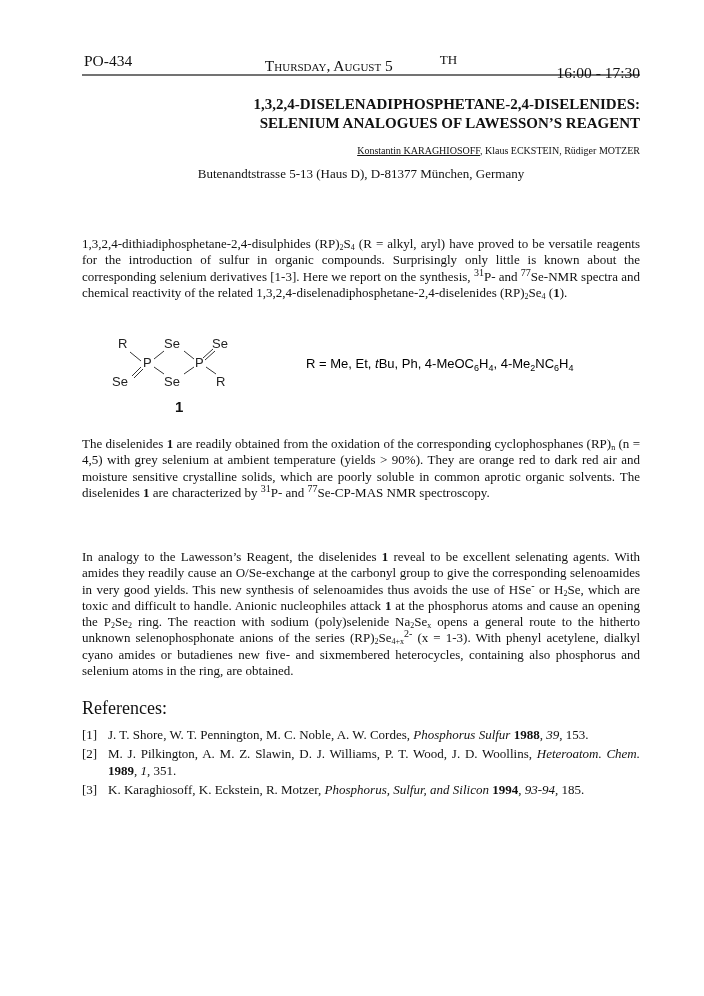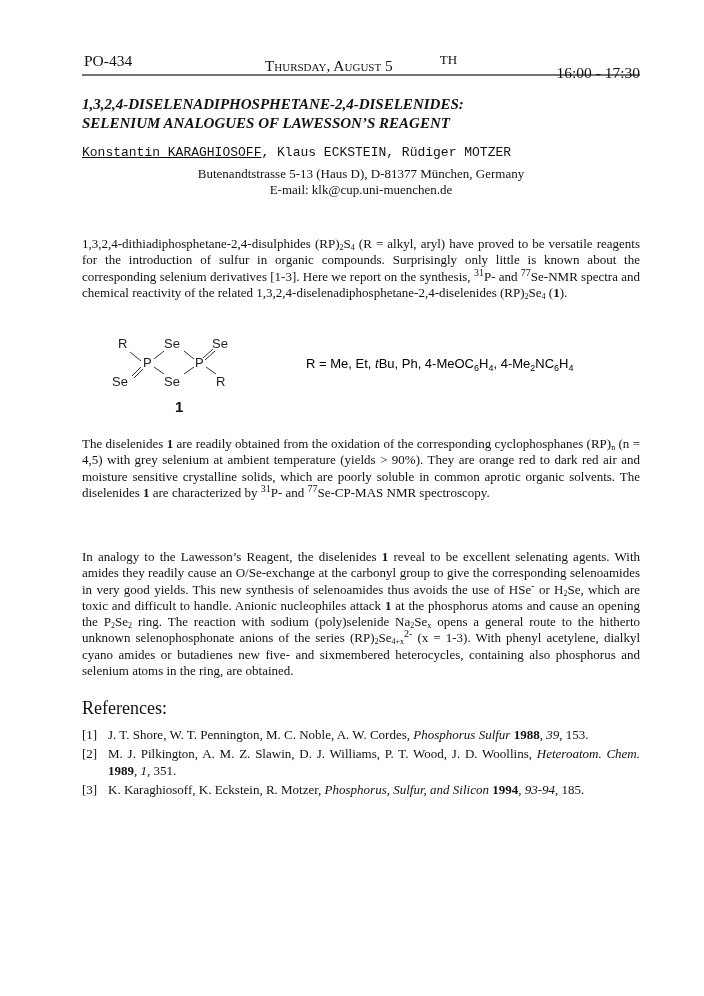--- a/index.html
+++ b/index.html
@@ -33,34 +33,32 @@
     .header .left { position: absolute; left: 2px; top: 2px; }
     .header .center { position: absolute; left: 0; right: 0; top: 2px; text-align: center; font-variant: small-caps; }
     .header .right { position: absolute; right: 0; top: 14px; }
     .header sup { font-size: 13px; vertical-align: 7px; font-variant: normal; margin-left: 47px; }
 
     .title {
       position: absolute;
       top: 95px;
       left: 0;
       width: 558px;
-      text-align: left;
+      text-align: right;
       font-weight: bold;
       font-size: 15px;
       line-height: 19px;
-      font-style: italic;
     }
     .authors {
       position: absolute;
       top: 145px;
       left: 0;
       width: 558px;
-      text-align: left;
-      font-size: 13px;
-      font-family: Liberation Mono, monospace;
+      text-align: right;
+      font-size: 10px;
     }
     .authors .presenting { text-decoration: underline; }
     .affil {
       position: absolute;
       top: 166px;
       left: 0;
       width: 558px;
       text-align: center;
       font-size: 13px;
       line-height: 16px;
@@ -146,21 +144,20 @@
     <div>1,3,2,4-DISELENADIPHOSPHETANE-2,4-DISELENIDES:</div>
     <div>SELENIUM ANALOGUES OF LAWESSON’S REAGENT</div>
   </div>
 
   <div class="authors">
     <span class="presenting">Konstantin KARAGHIOSOFF</span><span>, Klaus ECKSTEIN, Rüdiger MOTZER</span>
   </div>
 
   <div class="affil">
     <div>Butenandtstrasse 5-13 (Haus D), D-81377 München, Germany</div>
-    <div>E-mail: klk@cup.uni-muenchen.de</div>
   </div>
 
   <div class="para p1"><span>1,3,2,4-dithiadiphosphetane-2,4-disulphides (RP)</span><sub>2</sub><span>S</span><sub>4</sub><span> (R = alkyl, aryl) have proved to be versatile reagents for the introduction of sulfur in organic compounds. Surprisingly only little is known about the corresponding selenium derivatives [1-3]. Here we report on the synthesis, </span><sup>31</sup><span>P- and </span><sup>77</sup><span>Se-NMR spectra and chemical reactivity of the related 1,3,2,4-diselenadiphosphetane-2,4-diselenides (RP)</span><sub>2</sub><span>Se</span><sub>4</sub><span> (</span><b>1</b><span>).</span></div>
 
   <div class="structure">
     <svg width="150" height="60">
       <g stroke="#333" stroke-width="1">
 
         <line x1="18" y1="18" x2="29" y2="27"></line>
 

